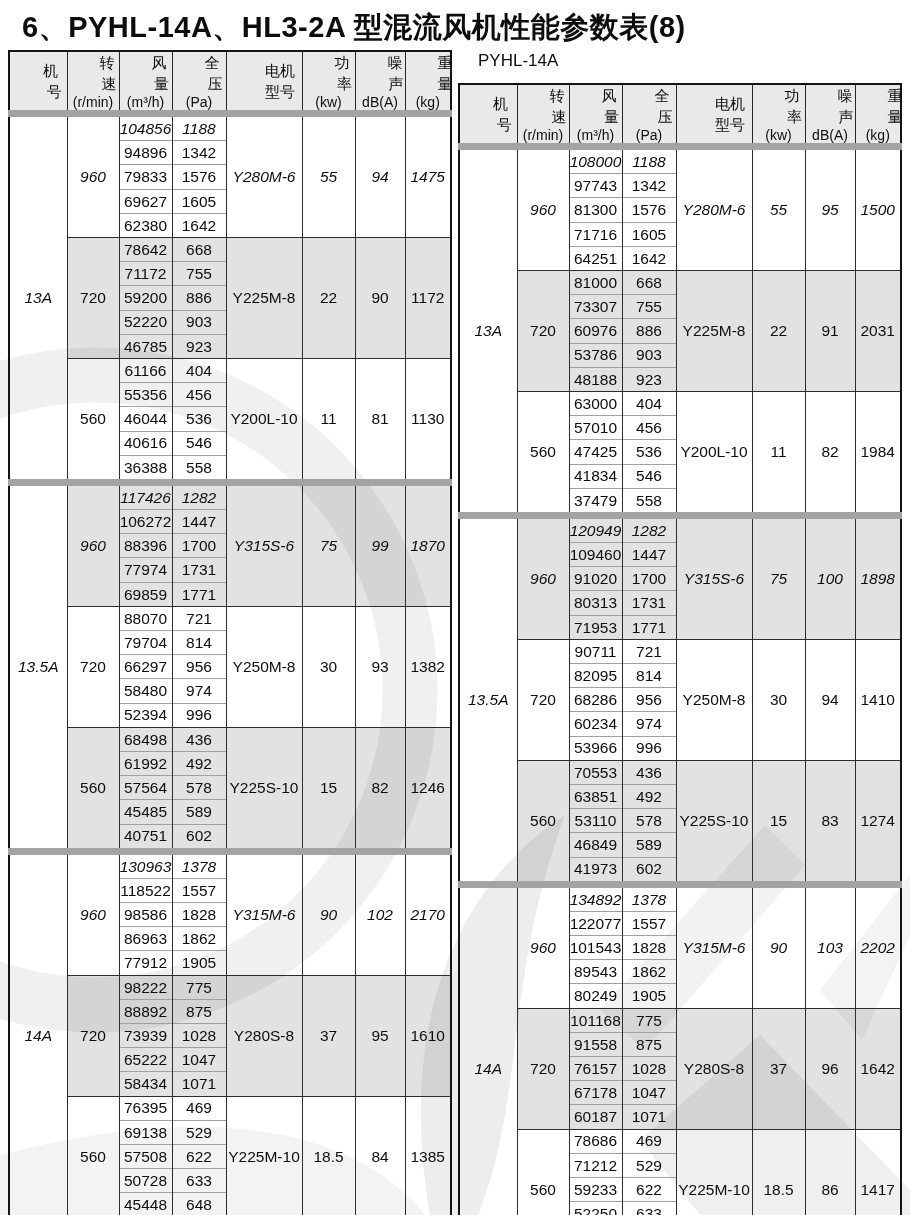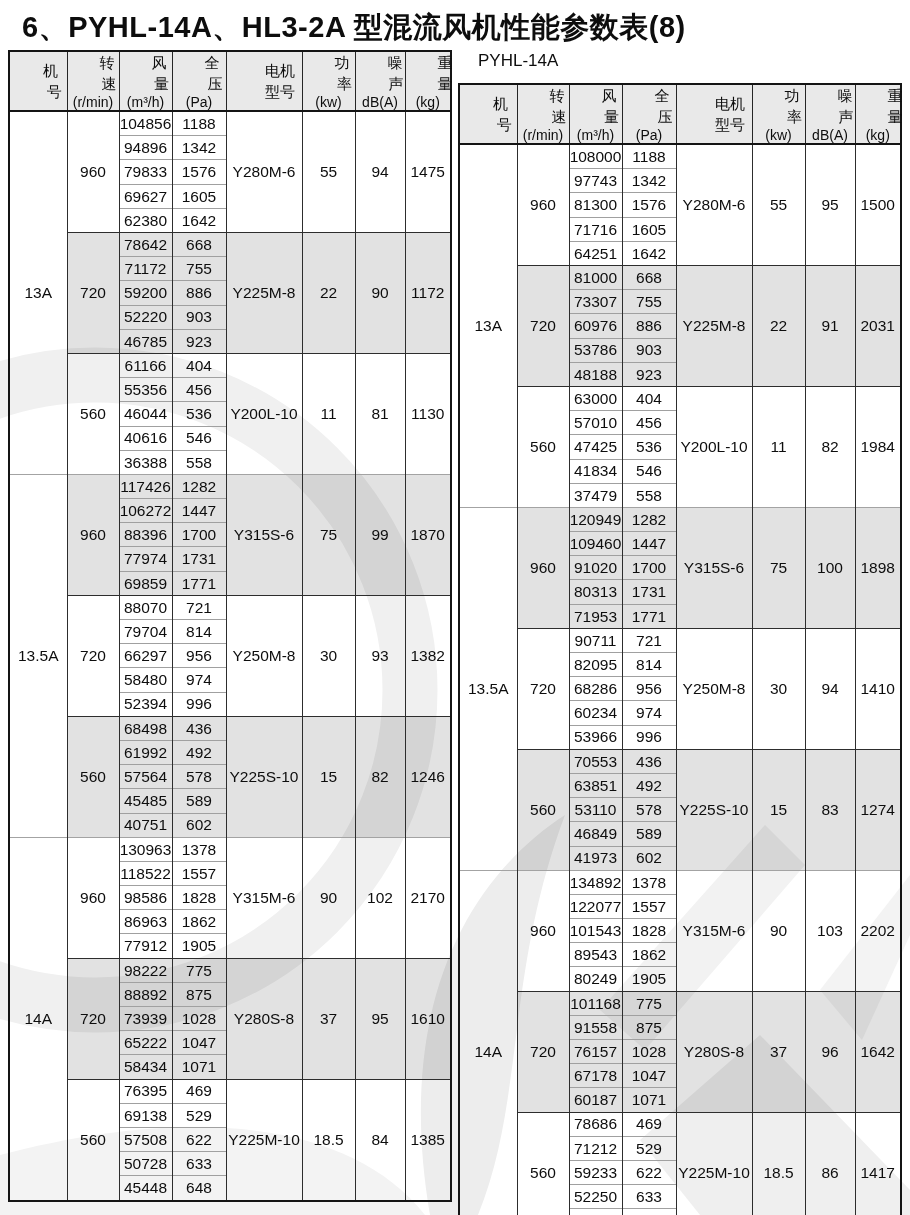--- a/index.html
+++ b/index.html
@@ -23,21 +23,21 @@
   th .l1{display:block;font-size:15px;line-height:1.4;margin-left:32px;}
   th .l2{display:block;font-size:14px;line-height:1.15;}
   td{
     border-left:1px solid #2d2d2d;border-right:1px solid #2d2d2d;
     text-align:center;vertical-align:middle;
     font-size:15.5px;height:23.2px;line-height:1;padding:0;
     background:transparent;white-space:nowrap;
   }
   tr.inner td{border-top:1px solid #a0a0a0;}
   tr.sub-first td{border-top:1px solid #2d2d2d;}
-  tr.grp-first td{border-top:1px solid #a3a3a3;}
+  tr.grp-first td{border-top:7px solid #a3a3a3;font-style:italic;}
   tr.shade td:not(.machine){background:rgba(0,0,0,0.115);}
   td.machine{background:transparent;}
 </style>
 </head>
 <body>
 
 <svg class="watermark" width="910" height="1215" viewBox="0 0 910 1215" aria-hidden="true">
   <circle cx="95" cy="690" r="315" fill="none" stroke="#f0f0f0" stroke-width="55"></circle>
   <path d="M430 1215 C 395 1010, 465 880, 565 815 C 505 975, 525 1100, 478 1215 Z" fill="#ededed"></path>
   <path d="M600 1010 L765 825 L805 865 L645 1050 Z" fill="#f2f2f2"></path>

